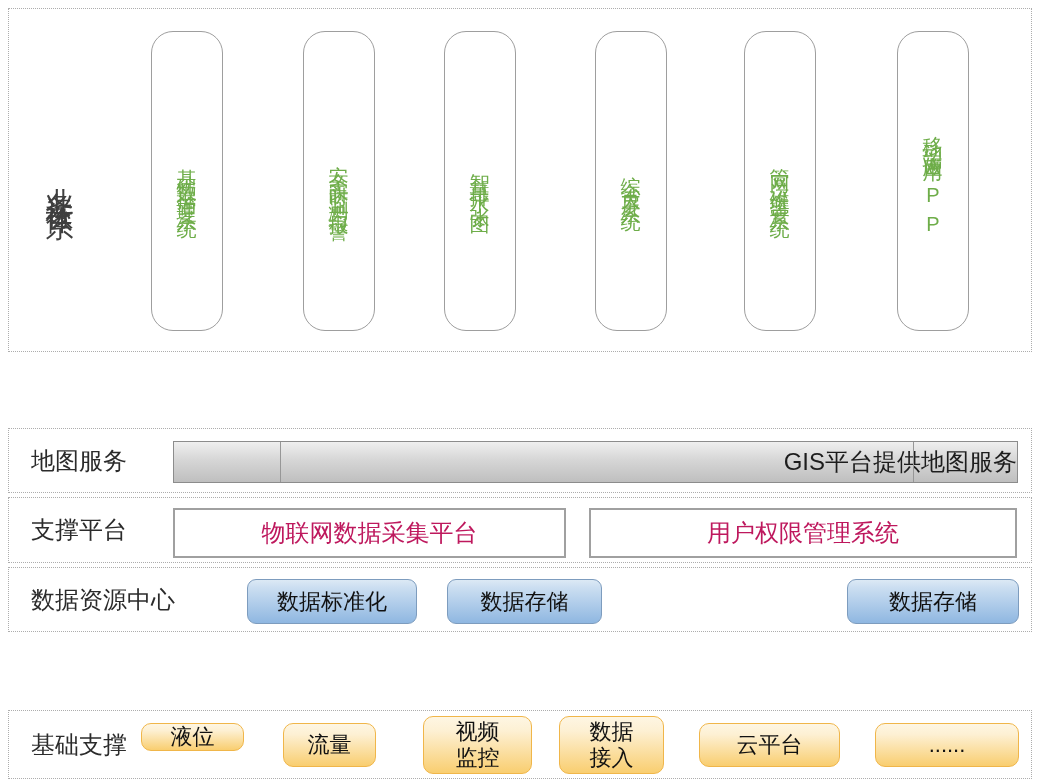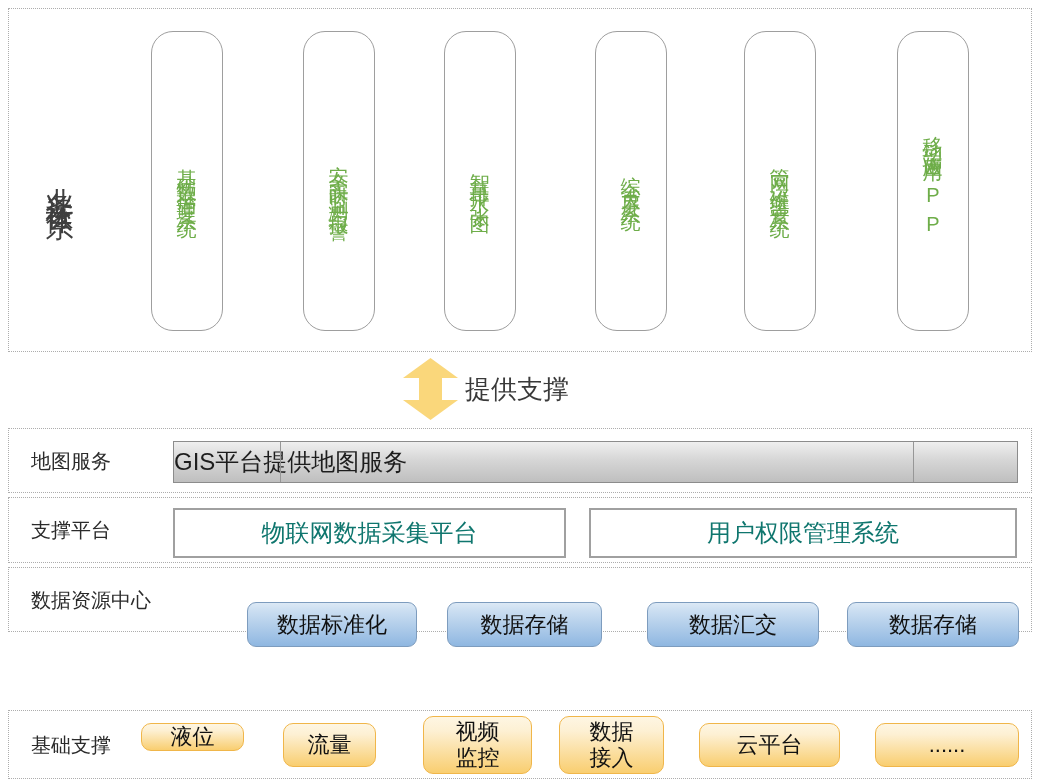--- a/index.html
+++ b/index.html
@@ -50,45 +50,45 @@
   .arrow-group{position:absolute;}
   .arrow-svg{display:block;}
   .arrow-label{
     position:absolute;left:62px;top:50%;transform:translateY(-50%);
     font-size:26px;color:#3a3a3a;white-space:nowrap;
   }
 
   .row{display:block;}
   .row-label{
     position:absolute;left:22px;top:50%;transform:translateY(-50%);
-    font-size:20px;color:#2b2b2b;white-space:nowrap;
+    font-size:24px;color:#2b2b2b;white-space:nowrap;
   }
 
   .gis-bar{
     position:absolute;left:164px;top:12px;width:845px;height:42px;
     background:linear-gradient(180deg,var(--gray-bar-top) 0%,#D6D6D6 45%,var(--gray-bar-bottom) 100%);
     border:1px solid #8C8C8C;box-sizing:border-box;
-    display:flex;align-items:center;justify-content:flex-start;
+    display:flex;align-items:center;justify-content:flex-end;
     font-size:24px;color:#1d1d1d;
   }
   .gis-divider{position:absolute;top:0;width:1px;height:100%;background:#979797;}
 
   .plain-box{
     position:absolute;top:10px;height:50px;
     background:#ffffff;border:2px solid #A0A0A0;box-sizing:border-box;
     display:flex;align-items:center;justify-content:center;
-    font-size:24px;color:#0f766e;
+    font-size:24px;color:#be185d;
   }
 
   .blue-box{
     position:absolute;top:11px;height:45px;
     background:linear-gradient(180deg,#DCE9F5 0%,var(--blue-top) 18%,var(--blue-bottom) 100%);
     border:1.5px solid var(--blue-border);border-radius:9px;box-sizing:border-box;
     display:flex;align-items:center;justify-content:center;
-    font-size:22px;color:#111;margin-top:23px;
+    font-size:22px;color:#111;
   }
 
   .orange-box{
     position:absolute;
     background:linear-gradient(180deg,#FEF6E3 0%,var(--orange-top) 25%,var(--orange-bottom) 100%);
     border:1.5px solid var(--orange-border);border-radius:10px;box-sizing:border-box;
     display:flex;align-items:center;justify-content:center;
     font-size:22px;color:#111;line-height:26px;text-align:center;
   }
 </style>
@@ -113,26 +113,20 @@
       <span class="v-text">综合大屏系统</span>
     </div>
     <div class="pill" style="left:735px">
       <span class="v-text">管网运维监管系统</span>
     </div>
     <div class="pill" style="left:888px">
       <span class="v-text">移动端应用APP</span>
     </div>
   </section>
 
-  <div class="arrow-group" style="left:403px;top:358px;width:260px;height:62px">
-    <svg class="arrow-svg" width="55" height="62" viewBox="0 0 55 62">
-      <polygon points="27.5,0 55,20 39,20 39,42 55,42 27.5,62 0,42 16,42 16,20 0,20" fill="#FAD77B"></polygon>
-    </svg>
-    <div class="arrow-label">提供支撑</div>
-  </div>
 
   <section class="dotted-box row" style="top:428px;height:65px">
     <div class="row-label">地图服务</div>
     <div class="gis-bar">
       <span>GIS平台提供地图服务</span>
       <div class="gis-divider" style="left:106px"></div>
       <div class="gis-divider" style="left:739px"></div>
     </div>
   </section>
 
@@ -146,23 +140,20 @@
     </div>
   </section>
 
   <section class="dotted-box row" style="top:567px;height:65px">
     <div class="row-label">数据资源中心</div>
     <div class="blue-box" style="left:238px;width:170px">
       <span>数据标准化</span>
     </div>
     <div class="blue-box" style="left:438px;width:155px">
       <span>数据存储</span>
-    </div>
-    <div class="blue-box" style="left:638px;width:172px">
-      <span>数据汇交</span>
     </div>
     <div class="blue-box" style="left:838px;width:172px">
       <span>数据存储</span>
     </div>
   </section>
 
 
   <section class="dotted-box row" style="top:710px;height:69px">
     <div class="row-label">基础支撑</div>
     <div class="orange-box" style="left:132px;top:12px;width:103px;height:28px">

